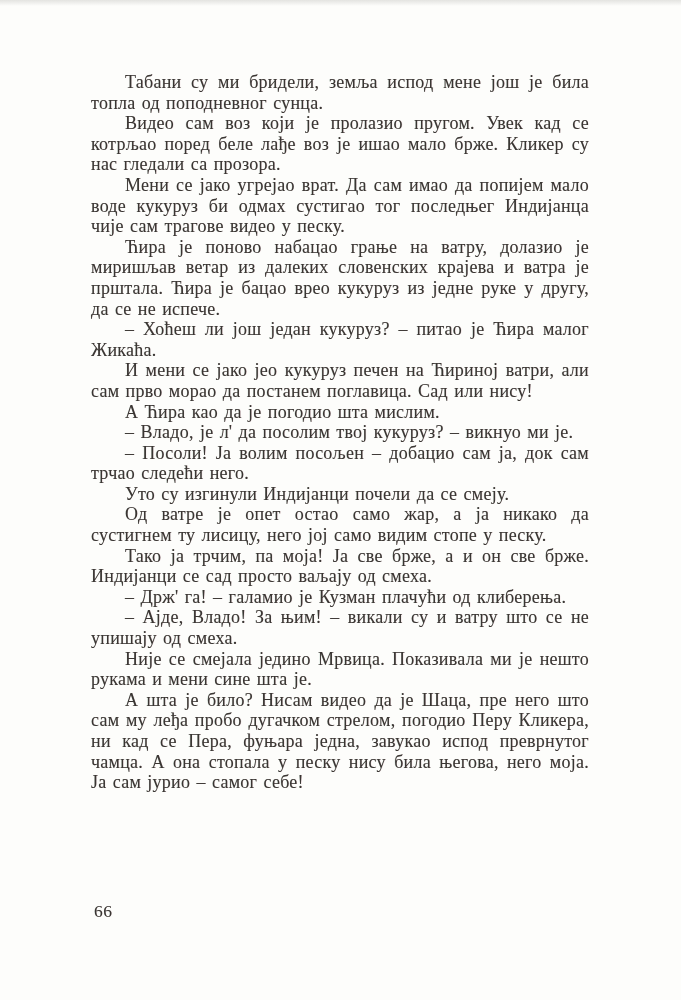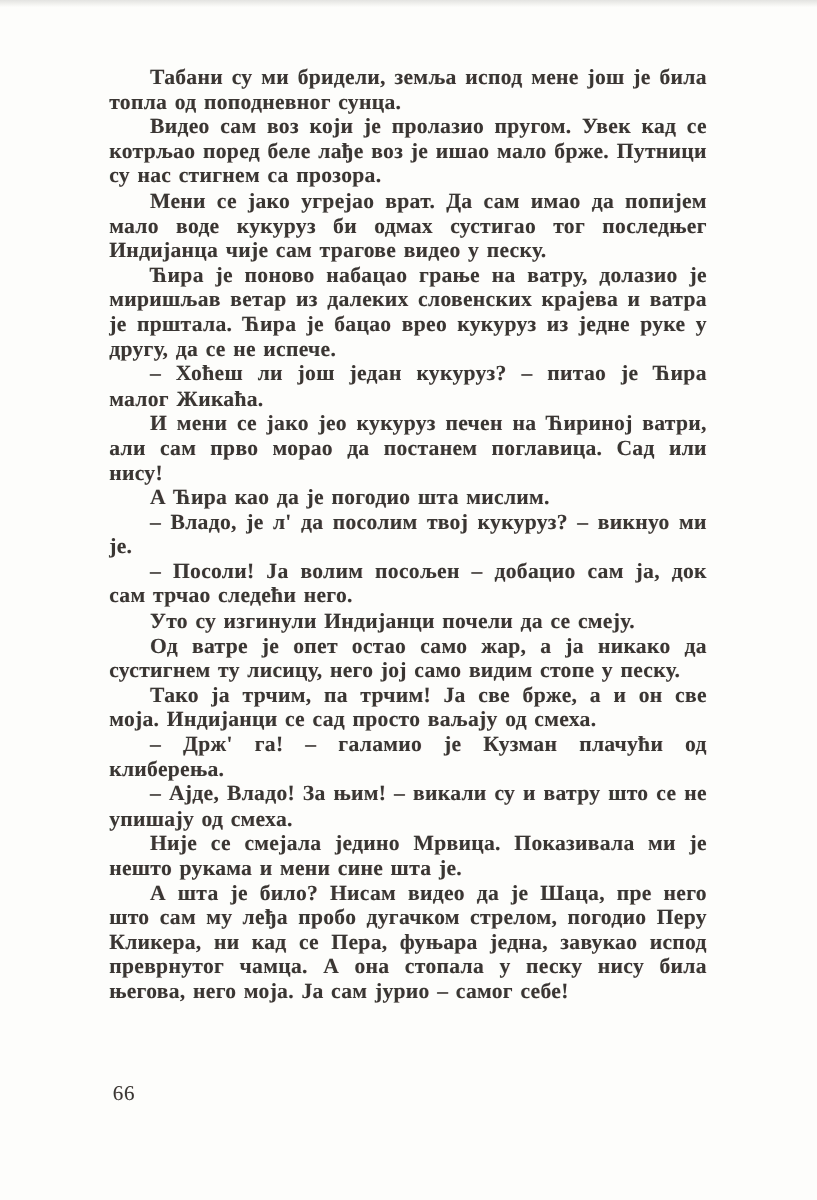--- a/index.html
+++ b/index.html
@@ -27,31 +27,30 @@
   .scan-edge{
     position:absolute;
     top:0;left:0;right:0;
     height:6px;
     background:linear-gradient(180deg, rgba(160,160,155,0.28), rgba(160,160,155,0));
     pointer-events:none;
   }
   .text-block{
     position:absolute;
     left:91px;
-    top:54px;
+    top:72px;
     width:498px;
     color:var(--ink);
     font-size:18px;
     line-height:20.6px;
     text-align:justify;
     letter-spacing:0.25px;
     word-spacing:1.5px;
     
     text-shadow:0.35px 0 0 rgba(150,40,70,0.18), -0.35px 0 0 rgba(30,110,70,0.18);
-    font-weight:bold;
   }
   .text-block p{
     margin:0;
     padding:0;
     text-indent:34px;
   }
   .page-number{
     position:absolute;
     left:94px;
     top:901px;
@@ -63,31 +62,31 @@
   }
 </style>
 </head>
 <body>
 
 <div class="page">
   <div class="scan-edge"></div>
 
   <div class="text-block">
     <p>Табани су ми бридели, земља испод мене још је била топла од поподневног сунца.</p>
-    <p>Видео сам воз који је пролазио пругом. Увек кад се котрљао поред беле лађе воз је ишао мало брже. Путници су нас стигнем са прозора.</p>
+    <p>Видео сам воз који је пролазио пругом. Увек кад се котрљао поред беле лађе воз је ишао мало брже. Кликер су нас гледали са прозора.</p>
     <p>Мени се јако угрејао врат. Да сам имао да попијем мало воде кукуруз би одмах сустигао тог последњег Индијанца чије сам трагове видео у песку.</p>
     <p>Ћира је поново набацао грање на ватру, долазио је миришљав ветар из далеких словенских крајева и ватра је прштала. Ћира је бацао врео кукуруз из једне руке у другу, да се не испече.</p>
     <p>– Хоћеш ли још један кукуруз? – питао је Ћира малог Жикаћа.</p>
     <p>И мени се јако јео кукуруз печен на Ћириној ватри, али сам прво морао да постанем поглавица. Сад или нису!</p>
     <p>А Ћира као да је погодио шта мислим.</p>
     <p>– Владо, је л' да посолим твој кукуруз? – викнуо ми је.</p>
     <p>– Посоли! Ја волим посољен – добацио сам ја, док сам трчао следећи него.</p>
     <p>Уто су изгинули Индијанци почели да се смеју.</p>
     <p>Од ватре је опет остао само жар, а ја никако да сустигнем ту лисицу, него јој само видим стопе у песку.</p>
-    <p>Тако ја трчим, па трчим! Ја све брже, а и он све моја. Индијанци се сад просто ваљају од смеха.</p>
+    <p>Тако ја трчим, па моја! Ја све брже, а и он све брже. Индијанци се сад просто ваљају од смеха.</p>
     <p>– Држ' га! – галамио је Кузман плачући од клиберења.</p>
     <p>– Ајде, Владо! За њим! – викали су и ватру што се не упишају од смеха.</p>
     <p>Није се смејала једино Мрвица. Показивала ми је нешто рукама и мени сине шта је.</p>
     <p>А шта је било? Нисам видео да је Шаца, пре него што сам му леђа пробо дугачком стрелом, погодио Перу Кликера, ни кад се Пера, фуњара једна, завукао испод преврнутог чамца. А она стопала у песку нису била његова, него моја. Ја сам јурио – самог себе!</p>
   </div>
 
   <div class="page-number">66</div>
 </div>
 
 </body></html>

